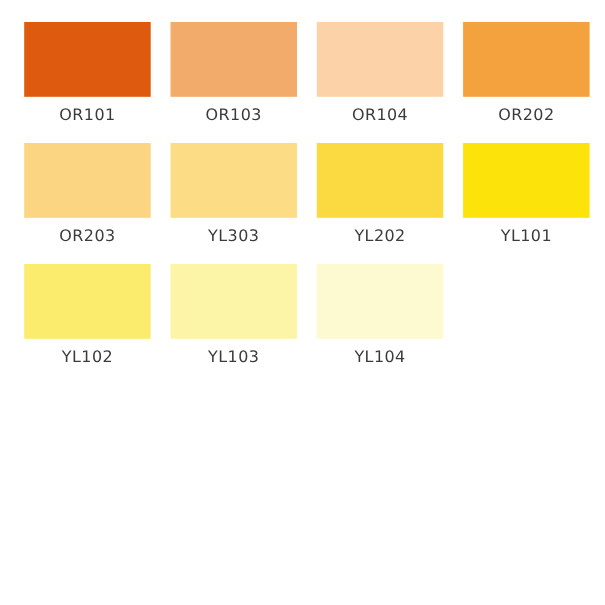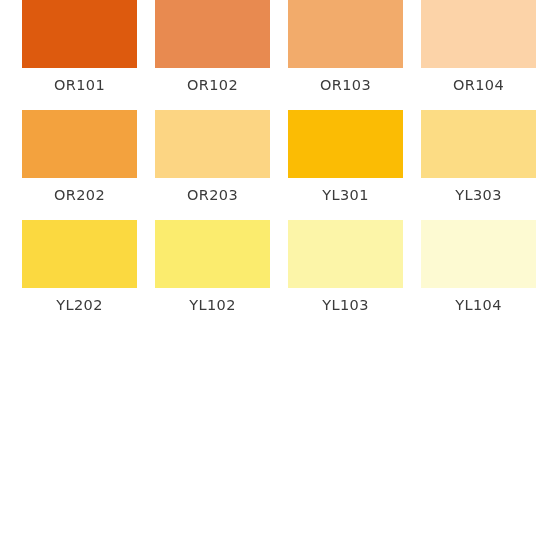--- a/index.html
+++ b/index.html
@@ -10,21 +10,21 @@
     width: 550px;
     height: 550px;
     background: #ffffff;
     font-family: "DejaVu Sans", "Liberation Sans", sans-serif;
     overflow: hidden;
   }
   #palette-grid {
     box-sizing: border-box;
     width: 550px;
     height: 550px;
-    padding: 0 22px 0 22px;
+    padding: 20px 22px 0 22px;
     display: grid;
     grid-template-columns: repeat(4, 1fr);
     grid-auto-rows: 110px;
     column-gap: 18px;
     row-gap: 0px;
     align-content: start;
   }
   .swatch-cell {
     display: flex;
     flex-direction: column;
@@ -47,50 +47,46 @@
 </style>
 </head>
 <body>
 
 <div id="palette-grid">
     <div class="swatch-cell">
       <div class="swatch-chip" style="background-color: rgb(221, 90, 14);"></div>
       <div class="swatch-label">OR101</div>
     </div>
     <div class="swatch-cell">
-      <div class="swatch-chip" style="background-color: rgb(232, 138, 80);"></div>
-      <div class="swatch-label">OR102</div>
-    </div>
-    <div class="swatch-cell">
       <div class="swatch-chip" style="background-color: rgb(242, 171, 107);"></div>
       <div class="swatch-label">OR103</div>
     </div>
     <div class="swatch-cell">
       <div class="swatch-chip" style="background-color: rgb(252, 211, 168);"></div>
       <div class="swatch-label">OR104</div>
     </div>
     <div class="swatch-cell">
       <div class="swatch-chip" style="background-color: rgb(243, 162, 62);"></div>
       <div class="swatch-label">OR202</div>
     </div>
     <div class="swatch-cell">
       <div class="swatch-chip" style="background-color: rgb(252, 213, 131);"></div>
       <div class="swatch-label">OR203</div>
     </div>
     <div class="swatch-cell">
-      <div class="swatch-chip" style="background-color: rgb(251, 188, 4);"></div>
-      <div class="swatch-label">YL301</div>
-    </div>
-    <div class="swatch-cell">
       <div class="swatch-chip" style="background-color: rgb(252, 220, 132);"></div>
       <div class="swatch-label">YL303</div>
     </div>
     <div class="swatch-cell">
       <div class="swatch-chip" style="background-color: rgb(251, 217, 64);"></div>
       <div class="swatch-label">YL202</div>
+    </div>
+    <div class="swatch-cell">
+      <div class="swatch-chip" style="background-color: rgb(252, 227, 10);"></div>
+      <div class="swatch-label">YL101</div>
     </div>
     <div class="swatch-cell">
       <div class="swatch-chip" style="background-color: rgb(251, 236, 110);"></div>
       <div class="swatch-label">YL102</div>
     </div>
     <div class="swatch-cell">
       <div class="swatch-chip" style="background-color: rgb(252, 245, 168);"></div>
       <div class="swatch-label">YL103</div>
     </div>
     <div class="swatch-cell">

